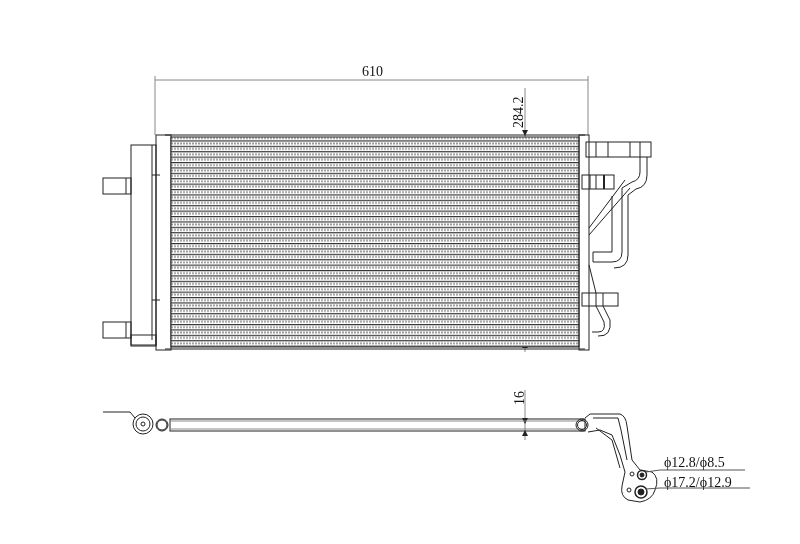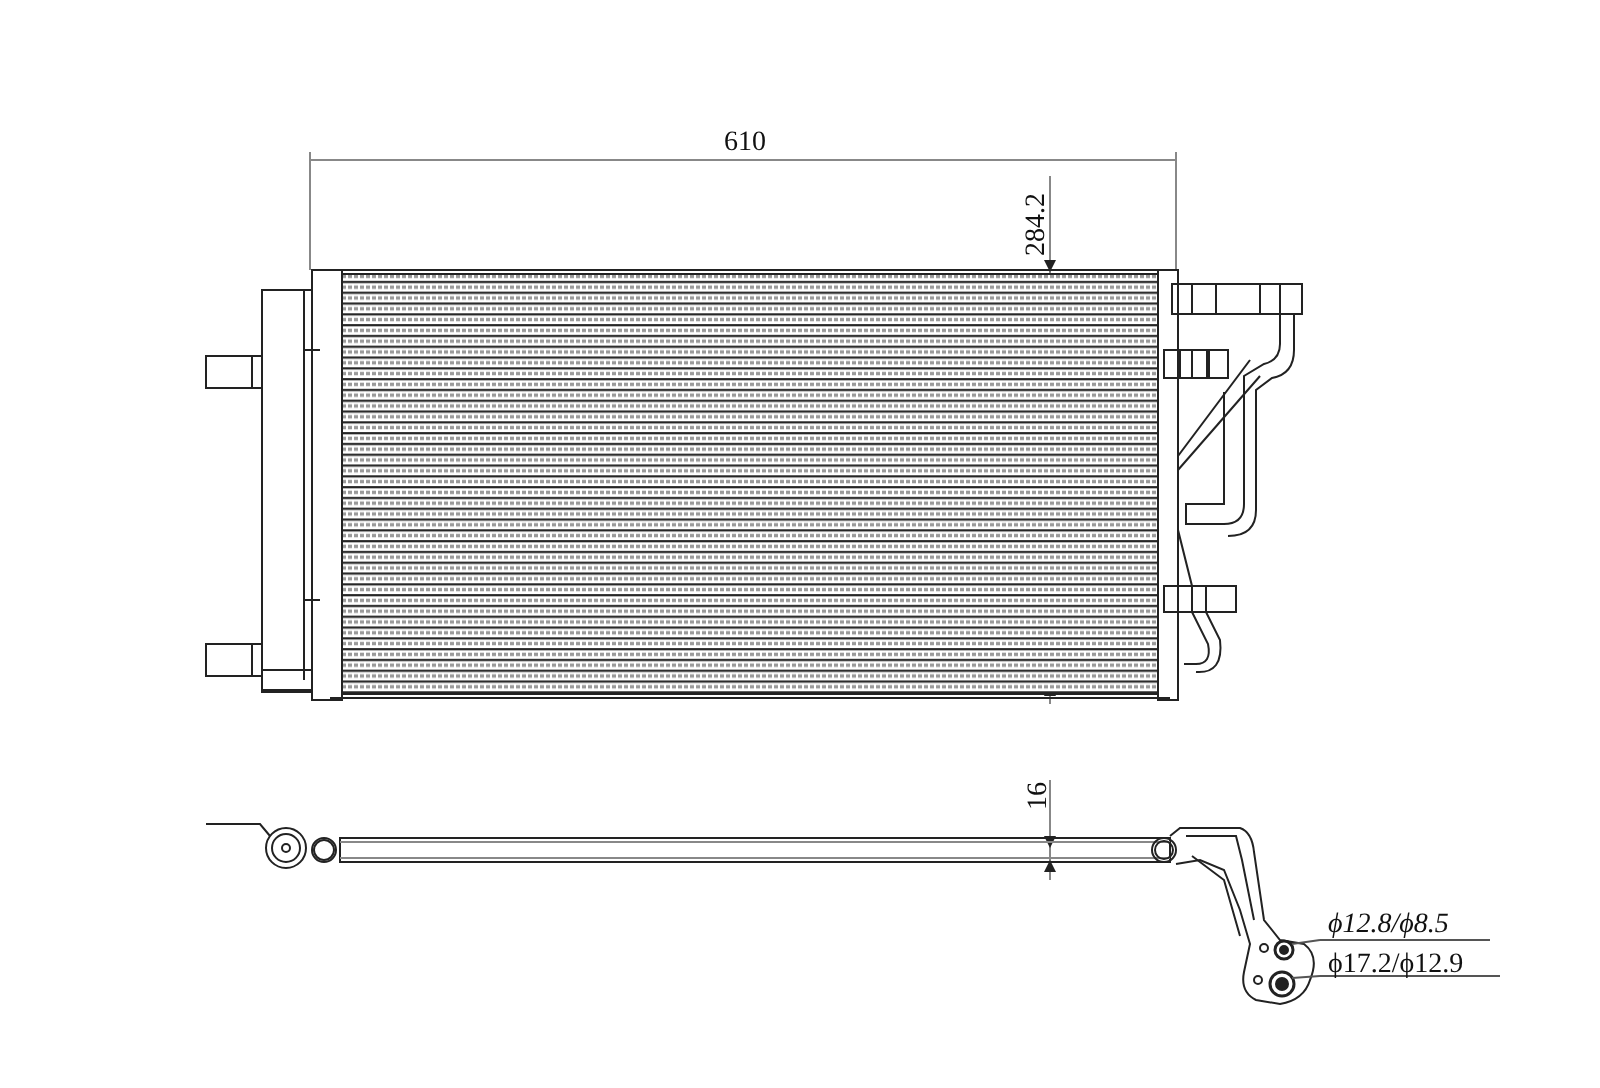--- a/index.html
+++ b/index.html
@@ -113,14 +113,14 @@
     <line x1="646" y1="472" x2="660" y2="470" stroke="#555"></line>
     <line x1="660" y1="470" x2="745" y2="470" stroke="#555"></line>
     <line x1="646" y1="489" x2="660" y2="488" stroke="#555"></line>
     <line x1="660" y1="488" x2="750" y2="488" stroke="#555"></line>
   </g>
 </svg>
 
 <div class="dim-label" style="left:362px; top:64px;text-align:center;">610</div>
 <div class="dim-label vert" style="left:511px; top:128px;">284.2</div>
 <div class="dim-label vert" style="left:512px; top:405px;">16</div>
-<div class="dim-label" style="left:664px; top:455px;font-style:italic;">ϕ12.8/ϕ8.5</div>
+<div class="dim-label" style="left:664px; top:455px;">ϕ12.8/ϕ8.5</div>
 <div class="dim-label" style="left:664px; top:475px;">ϕ17.2/ϕ12.9</div>
 
 </body></html>

